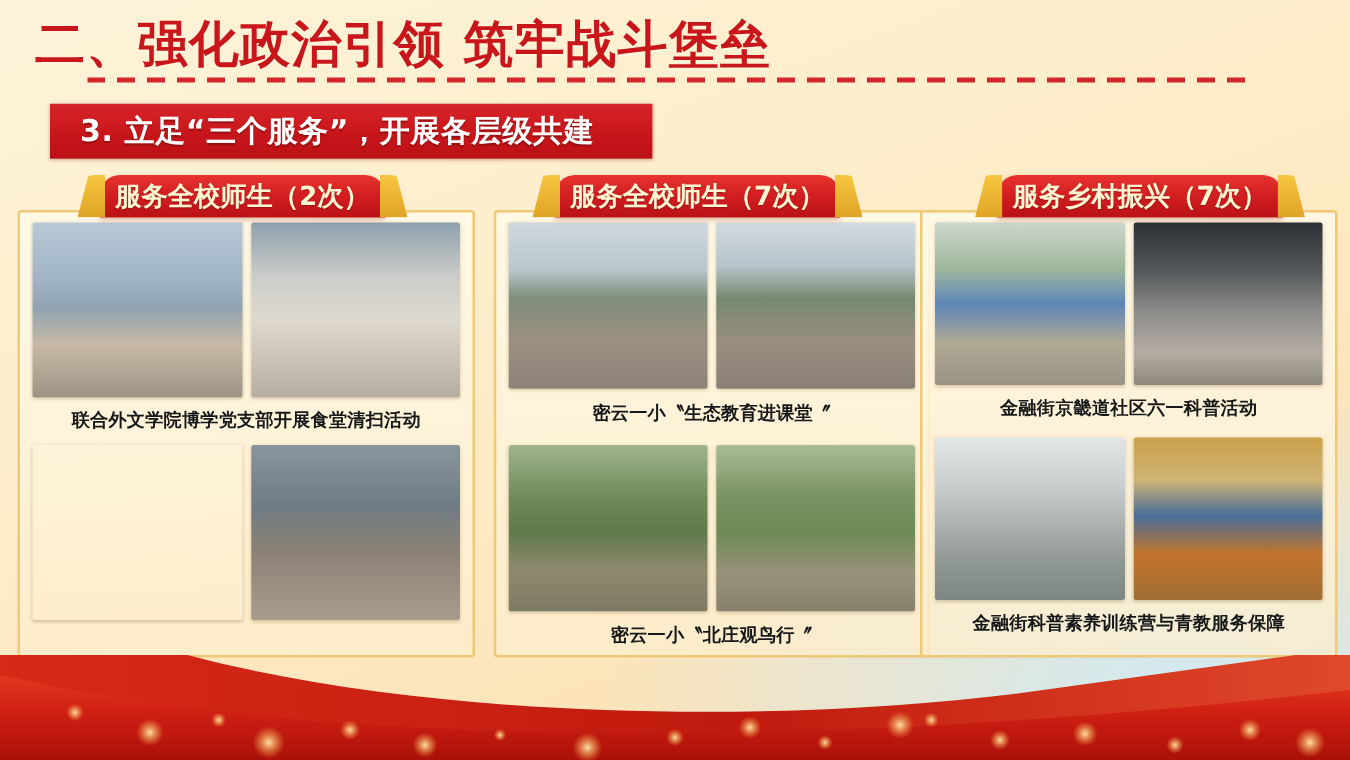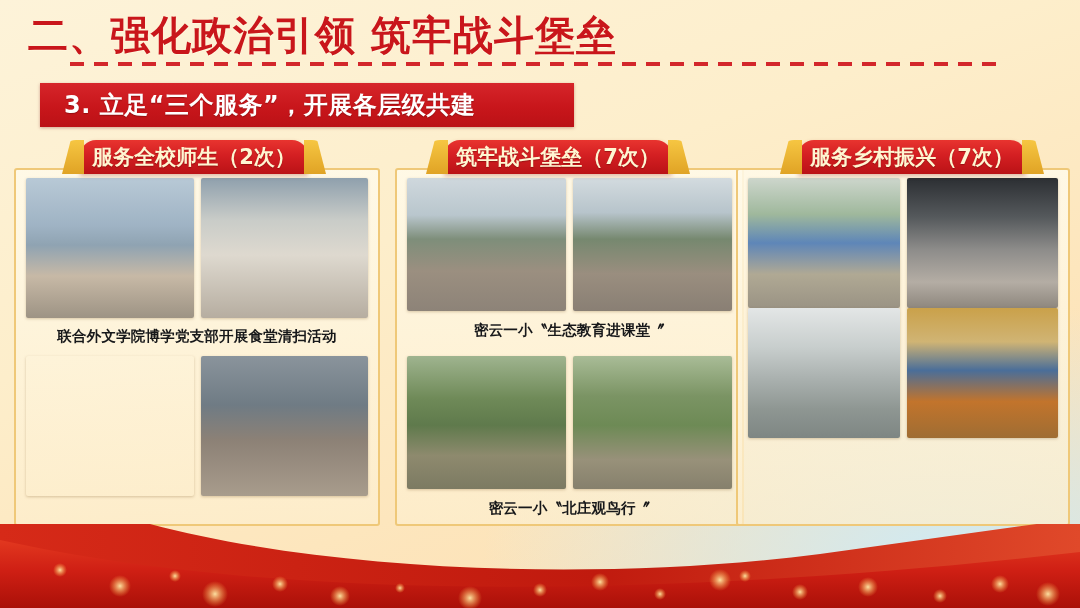--- a/index.html
+++ b/index.html
@@ -19,21 +19,21 @@
     color:#c9161b;
     font-family:"DejaVu Sans","Liberation Sans",sans-serif;
     text-shadow:0 1px 0 #fff7dd;
     white-space:nowrap;
   }
   .dashed-rule{
     position:absolute; left:70px; top:62px; width:935px; height:4px;
     background:repeating-linear-gradient(to right,#d3272b 0 14px,rgba(0,0,0,0) 14px 24px);
   }
   .subtitle-bar{
-    position:absolute; left:40px; top:83px; width:534px; height:44px;
+    position:absolute; left:40px; top:83px; width:482px; height:44px;
     background:linear-gradient(180deg,#d6252a 0%,#c8161b 55%,#bb1116 100%);
     box-shadow:0 1px 3px rgba(130,20,20,.35);
     display:flex; align-items:center;
   }
   .subtitle-bar .txt{
     color:#ffffff; font-size:24px; font-weight:bold; letter-spacing:.5px;
     padding-left:24px; white-space:nowrap;
     font-family:"DejaVu Sans","Liberation Sans",sans-serif;
     text-shadow:0 1px 1px rgba(110,10,10,.55);
   }
@@ -101,21 +101,21 @@
 <body>
 
 <div class="page-title">二、强化政治引领 筑牢战斗堡垒</div>
 <div class="dashed-rule"></div>
 
 <div class="subtitle-bar">
   <span class="txt">3. 立足“三个服务”，开展各层级共建</span>
 </div>
 
 <div class="badge" style="left:80px; width:228px;">服务全校师生（2次）</div>
-<div class="badge" style="left:444px; width:228px;">筑牢战斗堡垒（7次）</div>
+<div class="badge" style="left:444px; width:228px;">服务全校师生（7次）</div>
 <div class="badge" style="left:798px; width:228px;">服务乡村振兴（7次）</div>
 
 <div class="panel" style="left:14px; width:366px;">
   <div class="row" style="height:140px;">
     <div class="ph p-crowd"></div>
     <div class="ph p-canteen"></div>
   </div>
   <div class="caption" style="margin:9px 0 10px;">联合外文学院博学党支部开展食堂清扫活动</div>
   <div class="row" style="height:140px;">
     <div class="ph p-street"></div>
@@ -134,24 +134,26 @@
     <div class="ph p-bird2"></div>
   </div>
   <div class="caption" style="margin:10px 0 0;">密云一小〝北庄观鸟行〞</div>
 </div>
 
 <div class="panel" style="left:736px; width:334px;">
   <div class="row" style="height:130px;">
     <div class="ph p-comm1"></div>
     <div class="ph p-comm2"></div>
   </div>
+  <div class="caption" style="margin:9px 0 14px;">金融街京畿道社区六一科普活动</div>
   <div class="row" style="height:130px;">
     <div class="ph p-train1"></div>
     <div class="ph p-train2"></div>
   </div>
+  <div class="caption" style="margin:9px 0 0;">金融街科普素养训练营与青教服务保障</div>
 </div>
 
 <svg class="ribbon" viewBox="0 0 1080 84" preserveAspectRatio="none">
   <defs>
     <linearGradient id="rg1" x1="0" y1="0" x2="0" y2="1">
       <stop offset="0%" stop-color="#e2381f"></stop>
       <stop offset="45%" stop-color="#cf1f14"></stop>
       <stop offset="100%" stop-color="#aa1008"></stop>
     </linearGradient>
     <linearGradient id="rg2" x1="0" y1="0" x2="1" y2="0">

